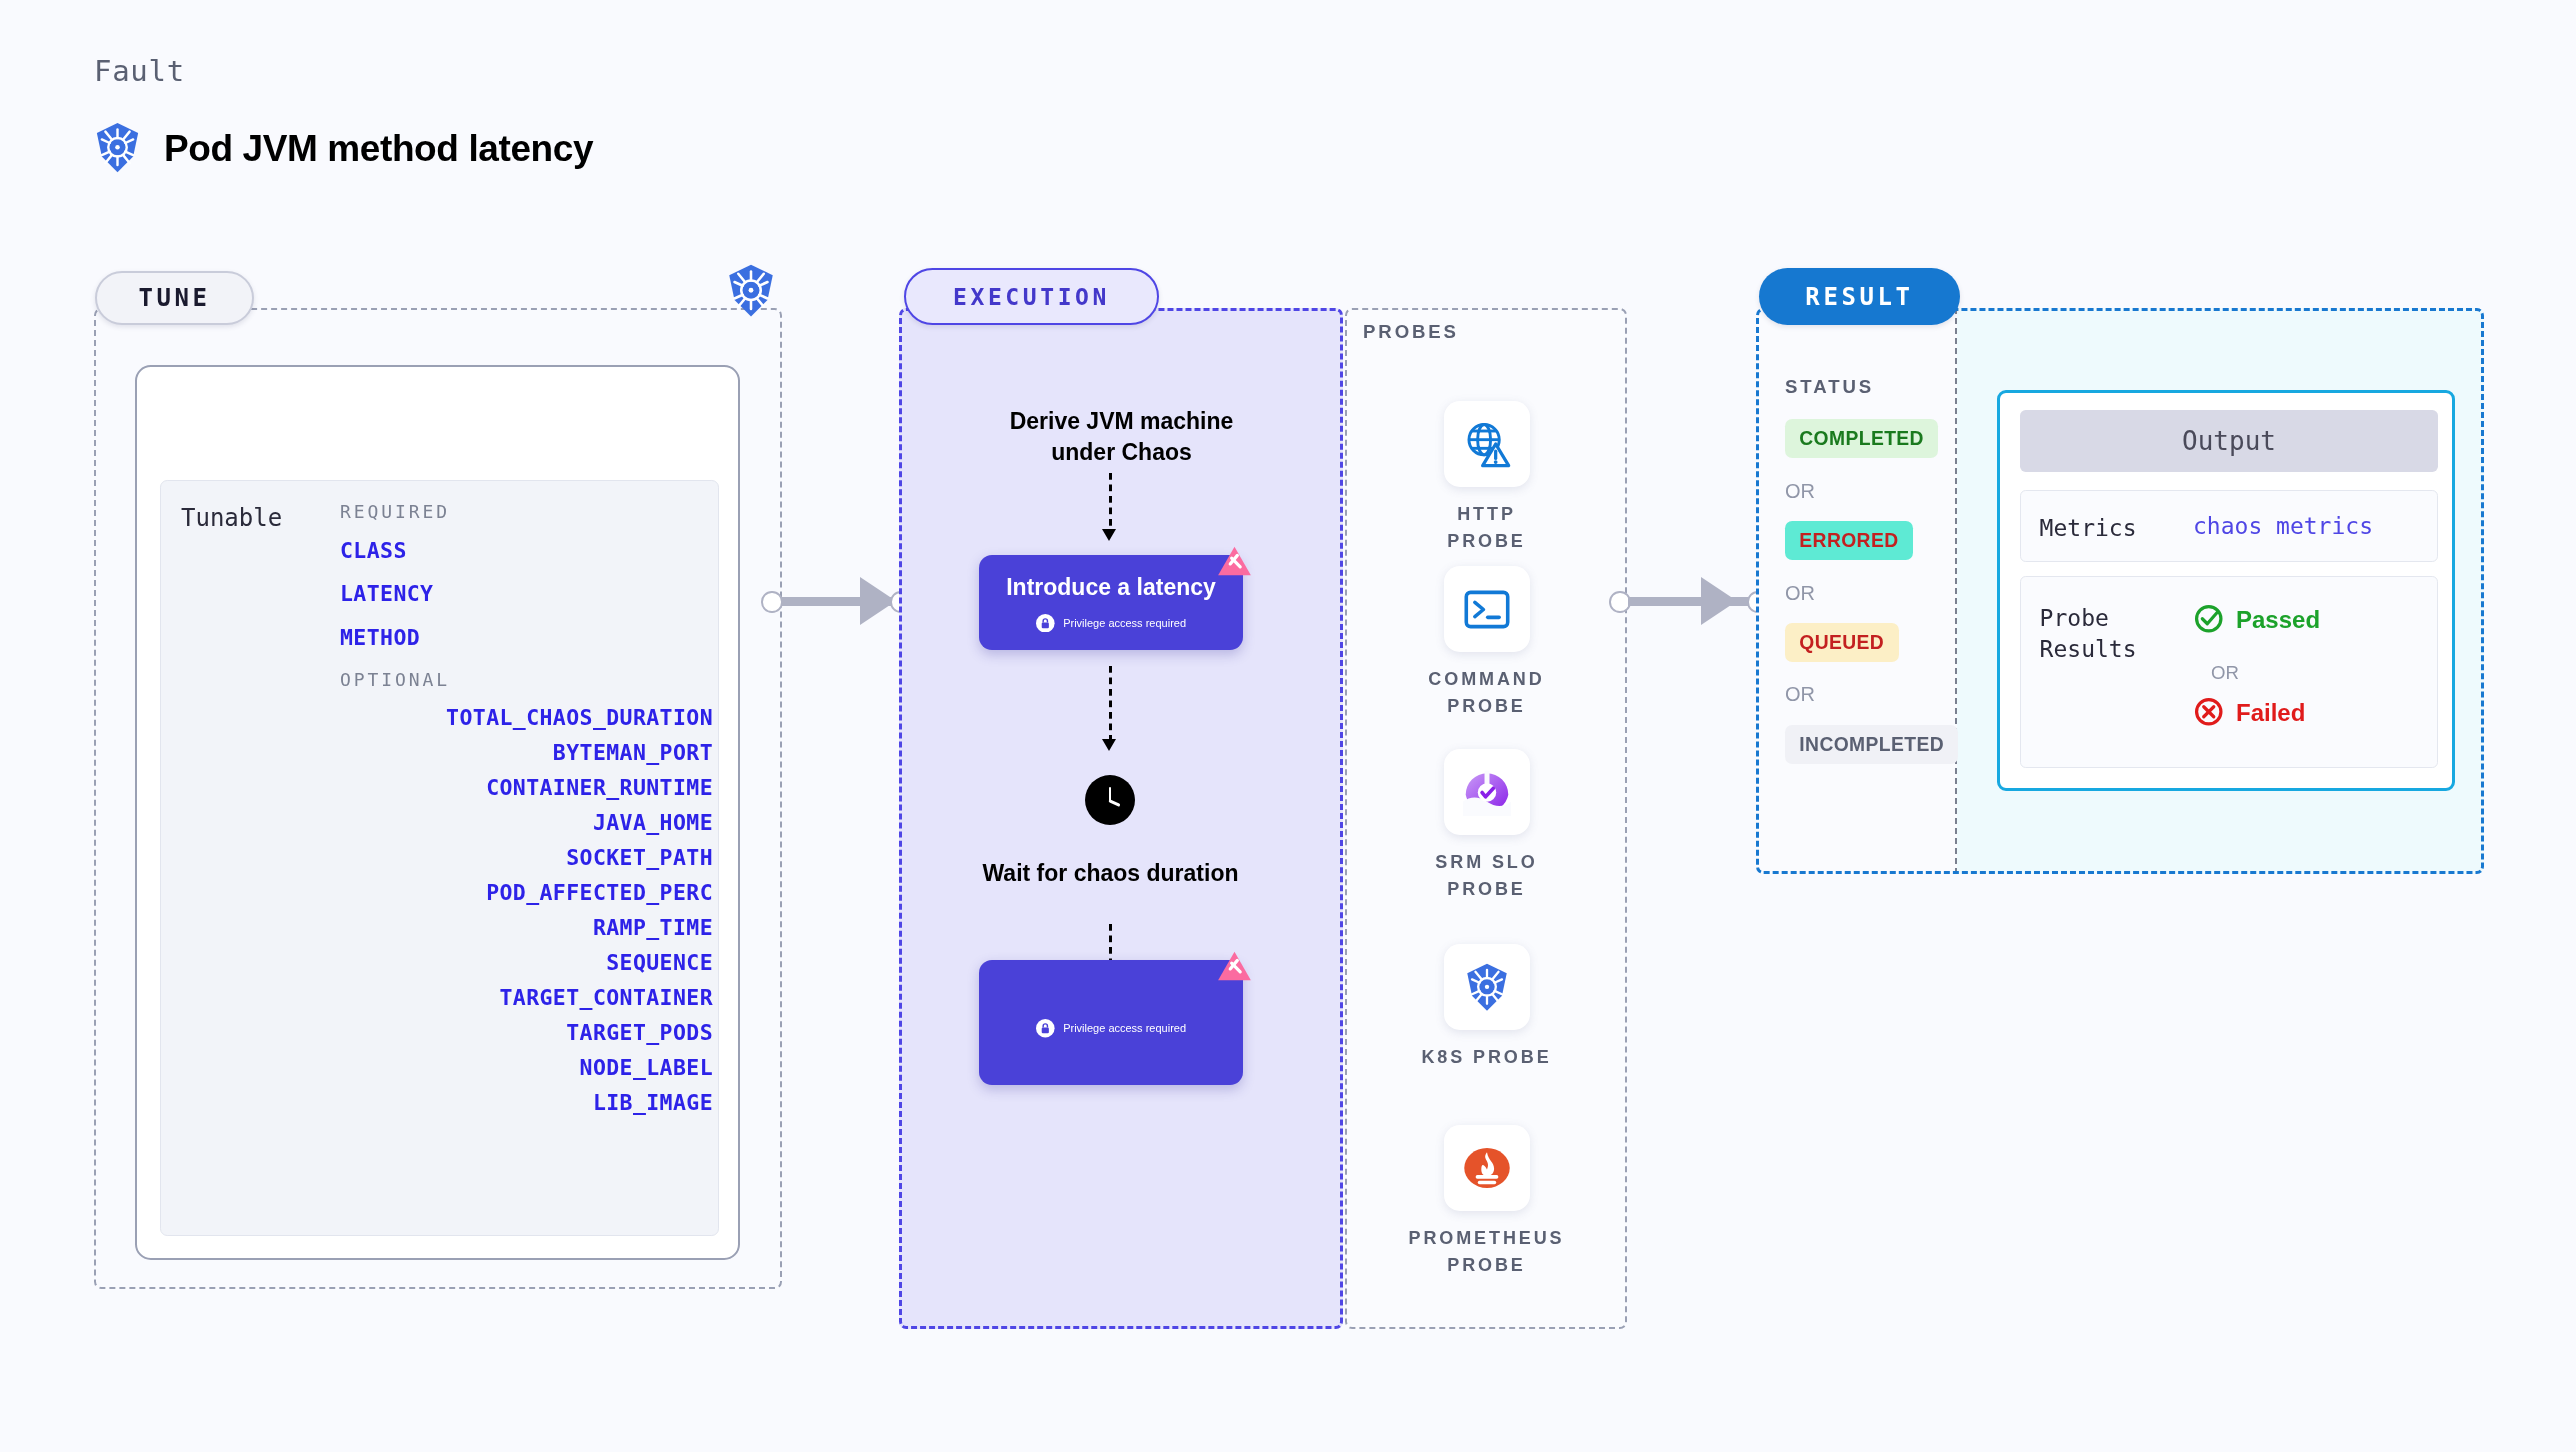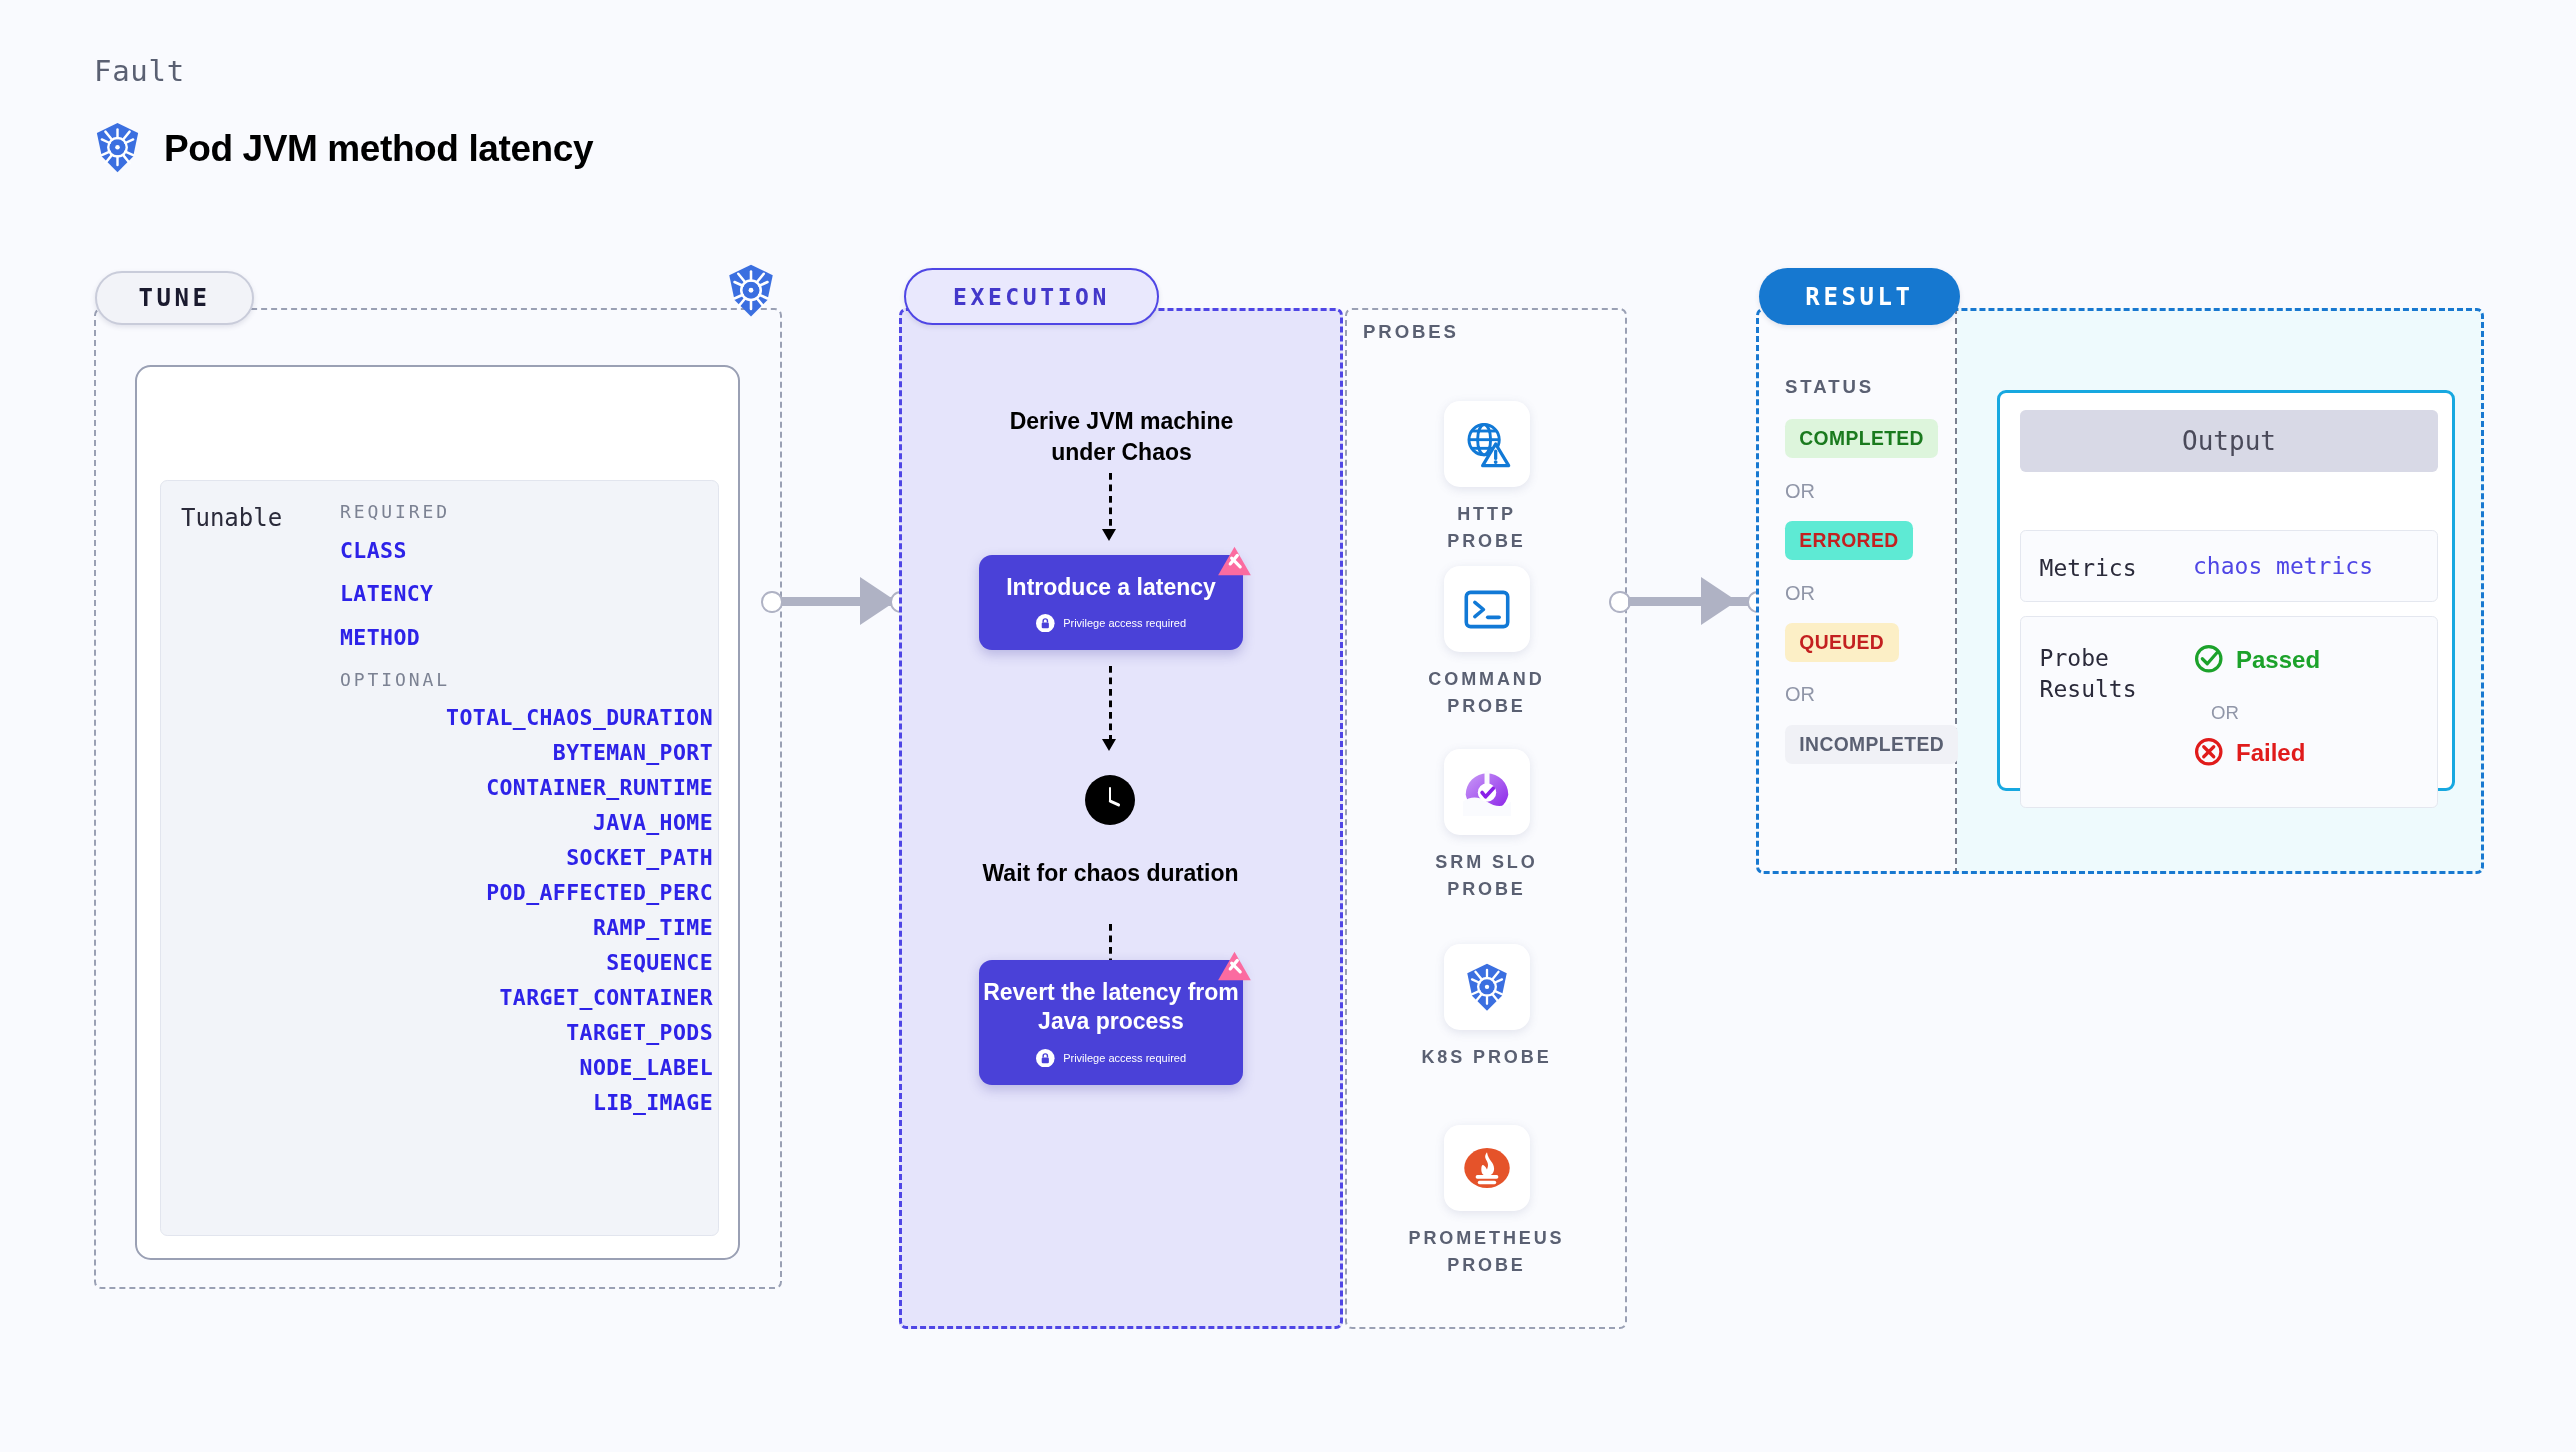--- a/index.html
+++ b/index.html
@@ -142,21 +142,21 @@
     position: absolute; left: 1997px; top: 390px; width: 458px; height: 401px;
     background: #fff; border: 3.6px solid #17A8E0; border-radius: 9px;
   }
   .output-header {
     position: absolute; left: 20px; top: 17px; width: 418px; height: 62px;
     background: #D8D9E6; border-radius: 5.7px; display:flex; align-items:center; justify-content:center;
     font-family: "DejaVu Sans Mono", monospace; font-size: 26px; color: #4A4A5A;
   }
   .out-row {
     position: absolute; left: 20px; width: 418px; background: #FAFBFE;
-    border: 1.4px solid #E4E7EF; border-radius: 5.7px; margin-top: 40px;
+    border: 1.4px solid #E4E7EF; border-radius: 5.7px;
   }
   .out-key {
     position: absolute; left: 18.6px; font-family: "DejaVu Sans Mono", monospace;
     font-size: 23px; color: #2A2A3A; line-height: 1.35;
   }
   .out-val-link {
     position: absolute; font-family: "DejaVu Sans Mono", monospace; font-size: 23px; color: #4F46E5;
   }
   .pf-row { position: absolute; display: flex; align-items: center; gap: 11.5px; }
   .pf-text { font-size: 24px; font-weight: bold; }
@@ -287,21 +287,20 @@
   <div class="arrow-v" style="left:1109px; top:666px; height:80px;"></div>
   <div class="arrow-head" style="left:1102px; top:739px;"></div>
 
   <div class="clock" style="left:1085px; top:775px;"></div>
   <div class="step-text" style="left:967px; top:842px;">Wait for chaos duration</div>
 
   <div class="arrow-v" style="left:1109px; top:924px; height:63px;"></div>
   <div class="arrow-head" style="left:1102px; top:980px;"></div>
 
   <div class="step-card" style="left:979px; top:960px; width:264px; height:125px;">
-    <div class="ttl">Revert the latency from Java process</div>
     <div class="priv">
       <svg width="18.6" height="18.6" viewBox="0 0 26 26">
         <circle cx="13" cy="13" r="13" fill="#fff"></circle>
         <rect x="8" y="12" width="10" height="8" rx="1.6" fill="#4A41D8"></rect>
         <path d="M10 12 v-2.2 a3 3 0 0 1 6 0 V12" fill="none" stroke="#4A41D8" stroke-width="2"></path>
       </svg>
       <span>Privilege access required</span>
     </div>
     <span class="litmus">
       <svg width="37" height="37" viewBox="0 0 52 52">

